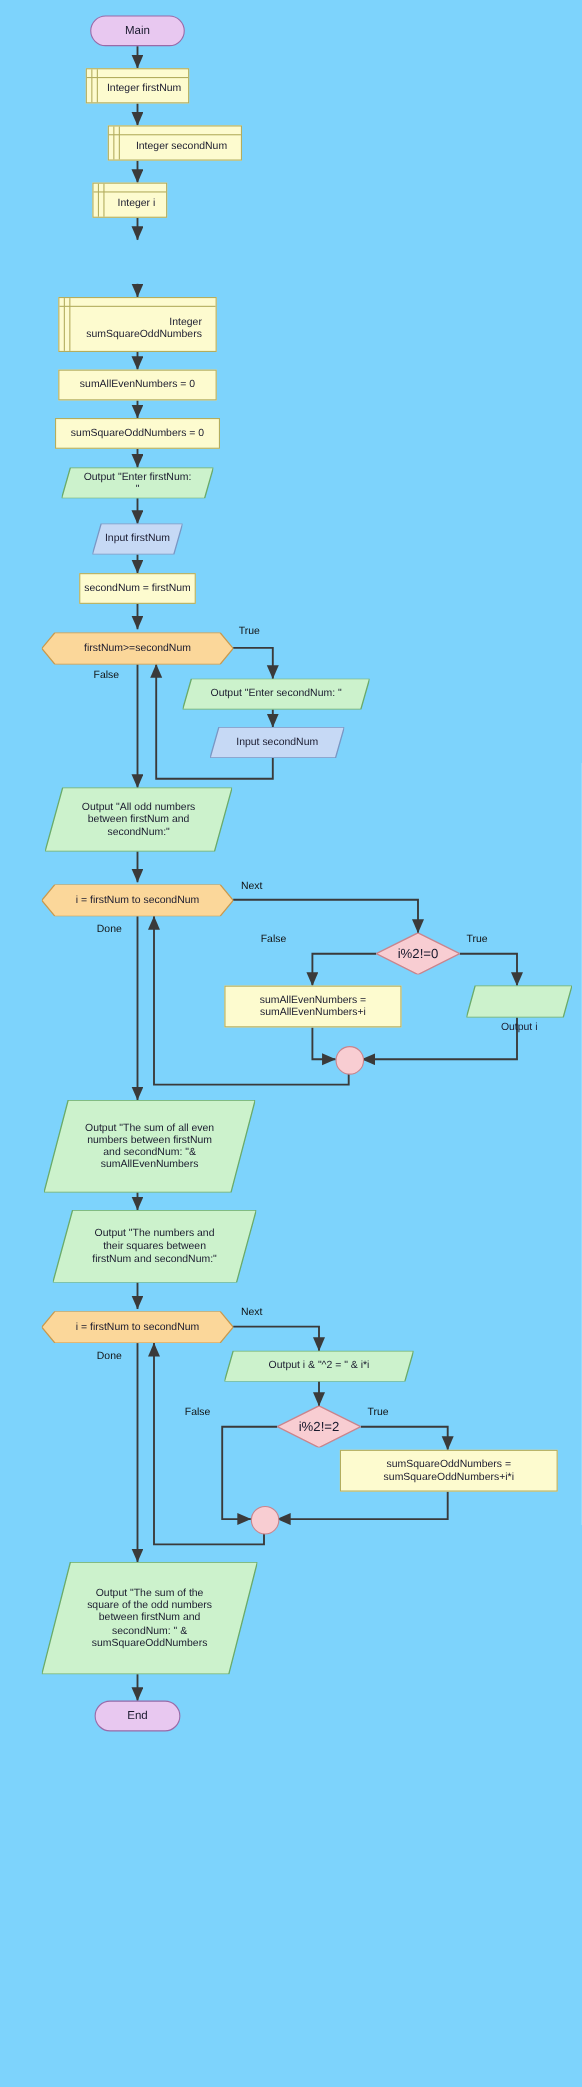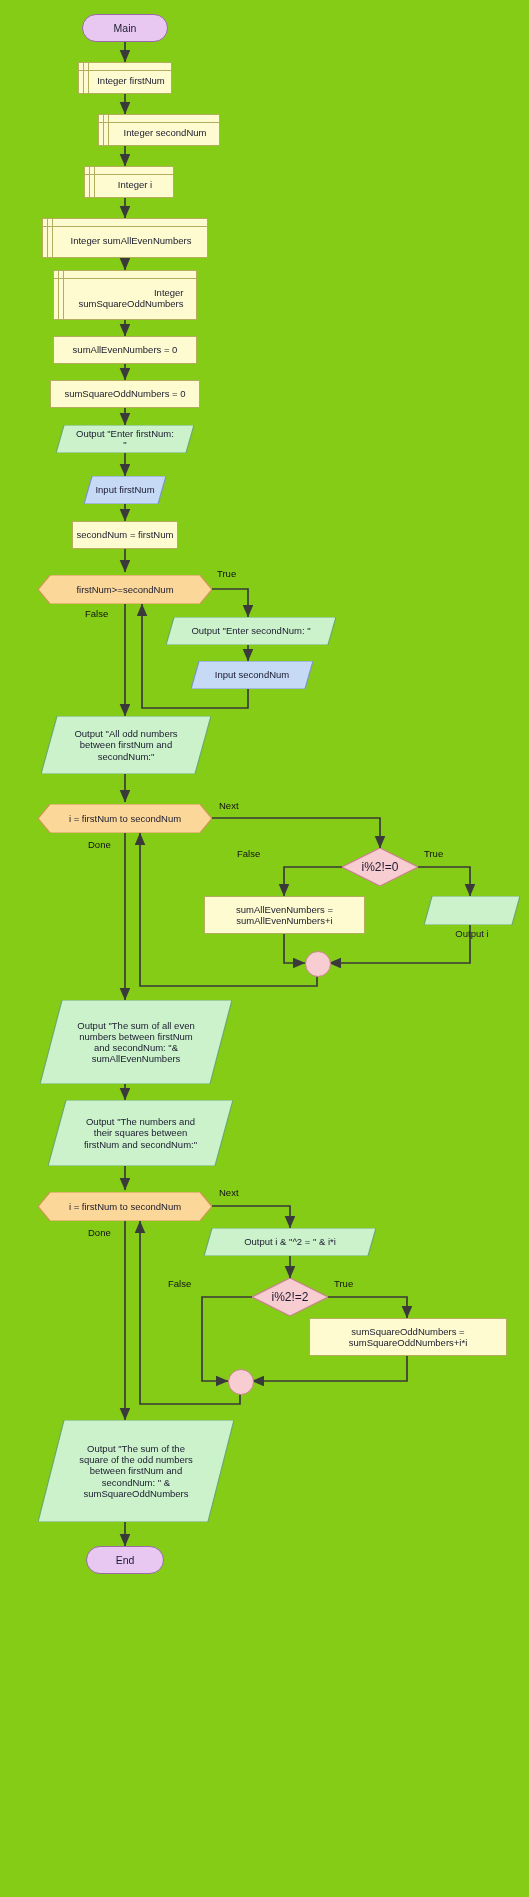--- a/index.html
+++ b/index.html
@@ -1,17 +1,17 @@
 <!DOCTYPE html>
 <html><head>
 <meta charset="utf-8">
 <style>
   html,body{margin:0;padding:0;background:#ffffff;}
   body{font-family:"Liberation Sans","DejaVu Sans",sans-serif;}
-  #canvas{position:relative;width:529px;height:1897px;background:#84cc16;overflow:hidden;}
+  #canvas{position:relative;width:529px;height:1897px;background:#7dd3fc;overflow:hidden;}
   #wires{position:absolute;left:0;top:0;width:529px;height:1897px;pointer-events:none;}
   .node{position:absolute;box-sizing:border-box;display:flex;align-items:center;justify-content:center;
         text-align:center;color:#1a1a2e;line-height:1.18;}
   .lbl{position:absolute;color:#111;font-size:9.5px;white-space:nowrap;}
 
   
   .term{background:#e8c8f0;border:1.1px solid #9a6aa8;border-radius:14px;font-size:10.5px;}
   
   .decl{background:#fdfbcf;border:1.1px solid #b3ad5e;font-size:9.5px;text-align:right;}
   .decl .bar1,.decl .bar2{position:absolute;top:0;bottom:0;width:0;border-left:1.1px solid #b3ad5e;}
@@ -118,33 +118,27 @@
     <span class="txt">Integer firstNum</span>
   </div>
 
   <div class="node decl" style="left:64px;top:114px;width:122px;height:32px;margin-left:34px;">
     <span class="bar1"></span>
     <span class="bar2"></span>
     <span class="hdr"></span>
     <span class="txt">Integer secondNum</span>
   </div>
 
-  <div class="node decl" style="left:84px;top:166px;width:90px;height:32px;">
+  <div class="node decl" style="left:84px;top:166px;width:68px;height:32px;">
     <span class="bar1"></span>
     <span class="bar2"></span>
     <span class="hdr"></span>
     <span class="txt">Integer i</span>
   </div>
 
-  <div class="node decl" style="left:42px;top:218px;width:166px;height:40px;">
-    <span class="bar1"></span>
-    <span class="bar2"></span>
-    <span class="hdr"></span>
-    <span class="txt">Integer sumAllEvenNumbers</span>
-  </div>
 
   <div class="node decl" style="left:53px;top:270px;width:144px;height:50px;">
     <span class="bar1"></span>
     <span class="bar2"></span>
     <span class="hdr"></span>
     <span class="txt">
       <span>Integer</span><br>
       <span>sumSquareOddNumbers</span>
     </span>
   </div>

